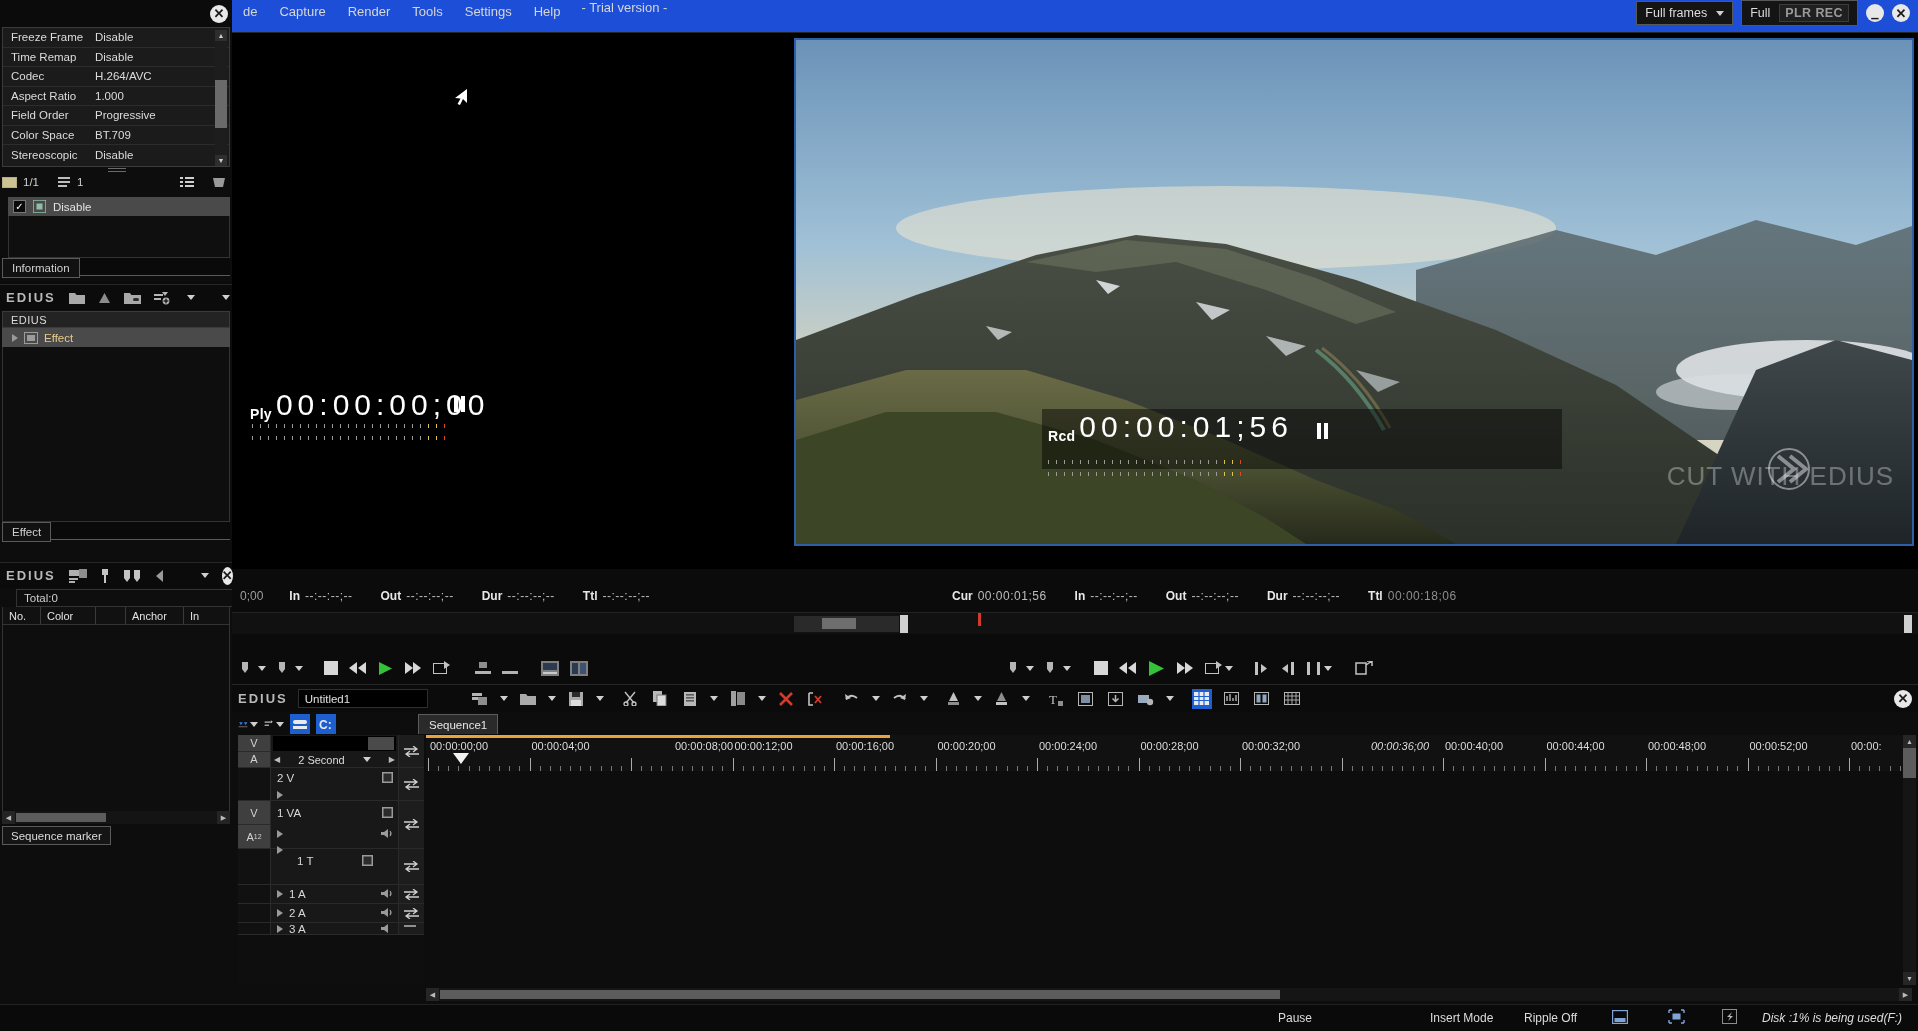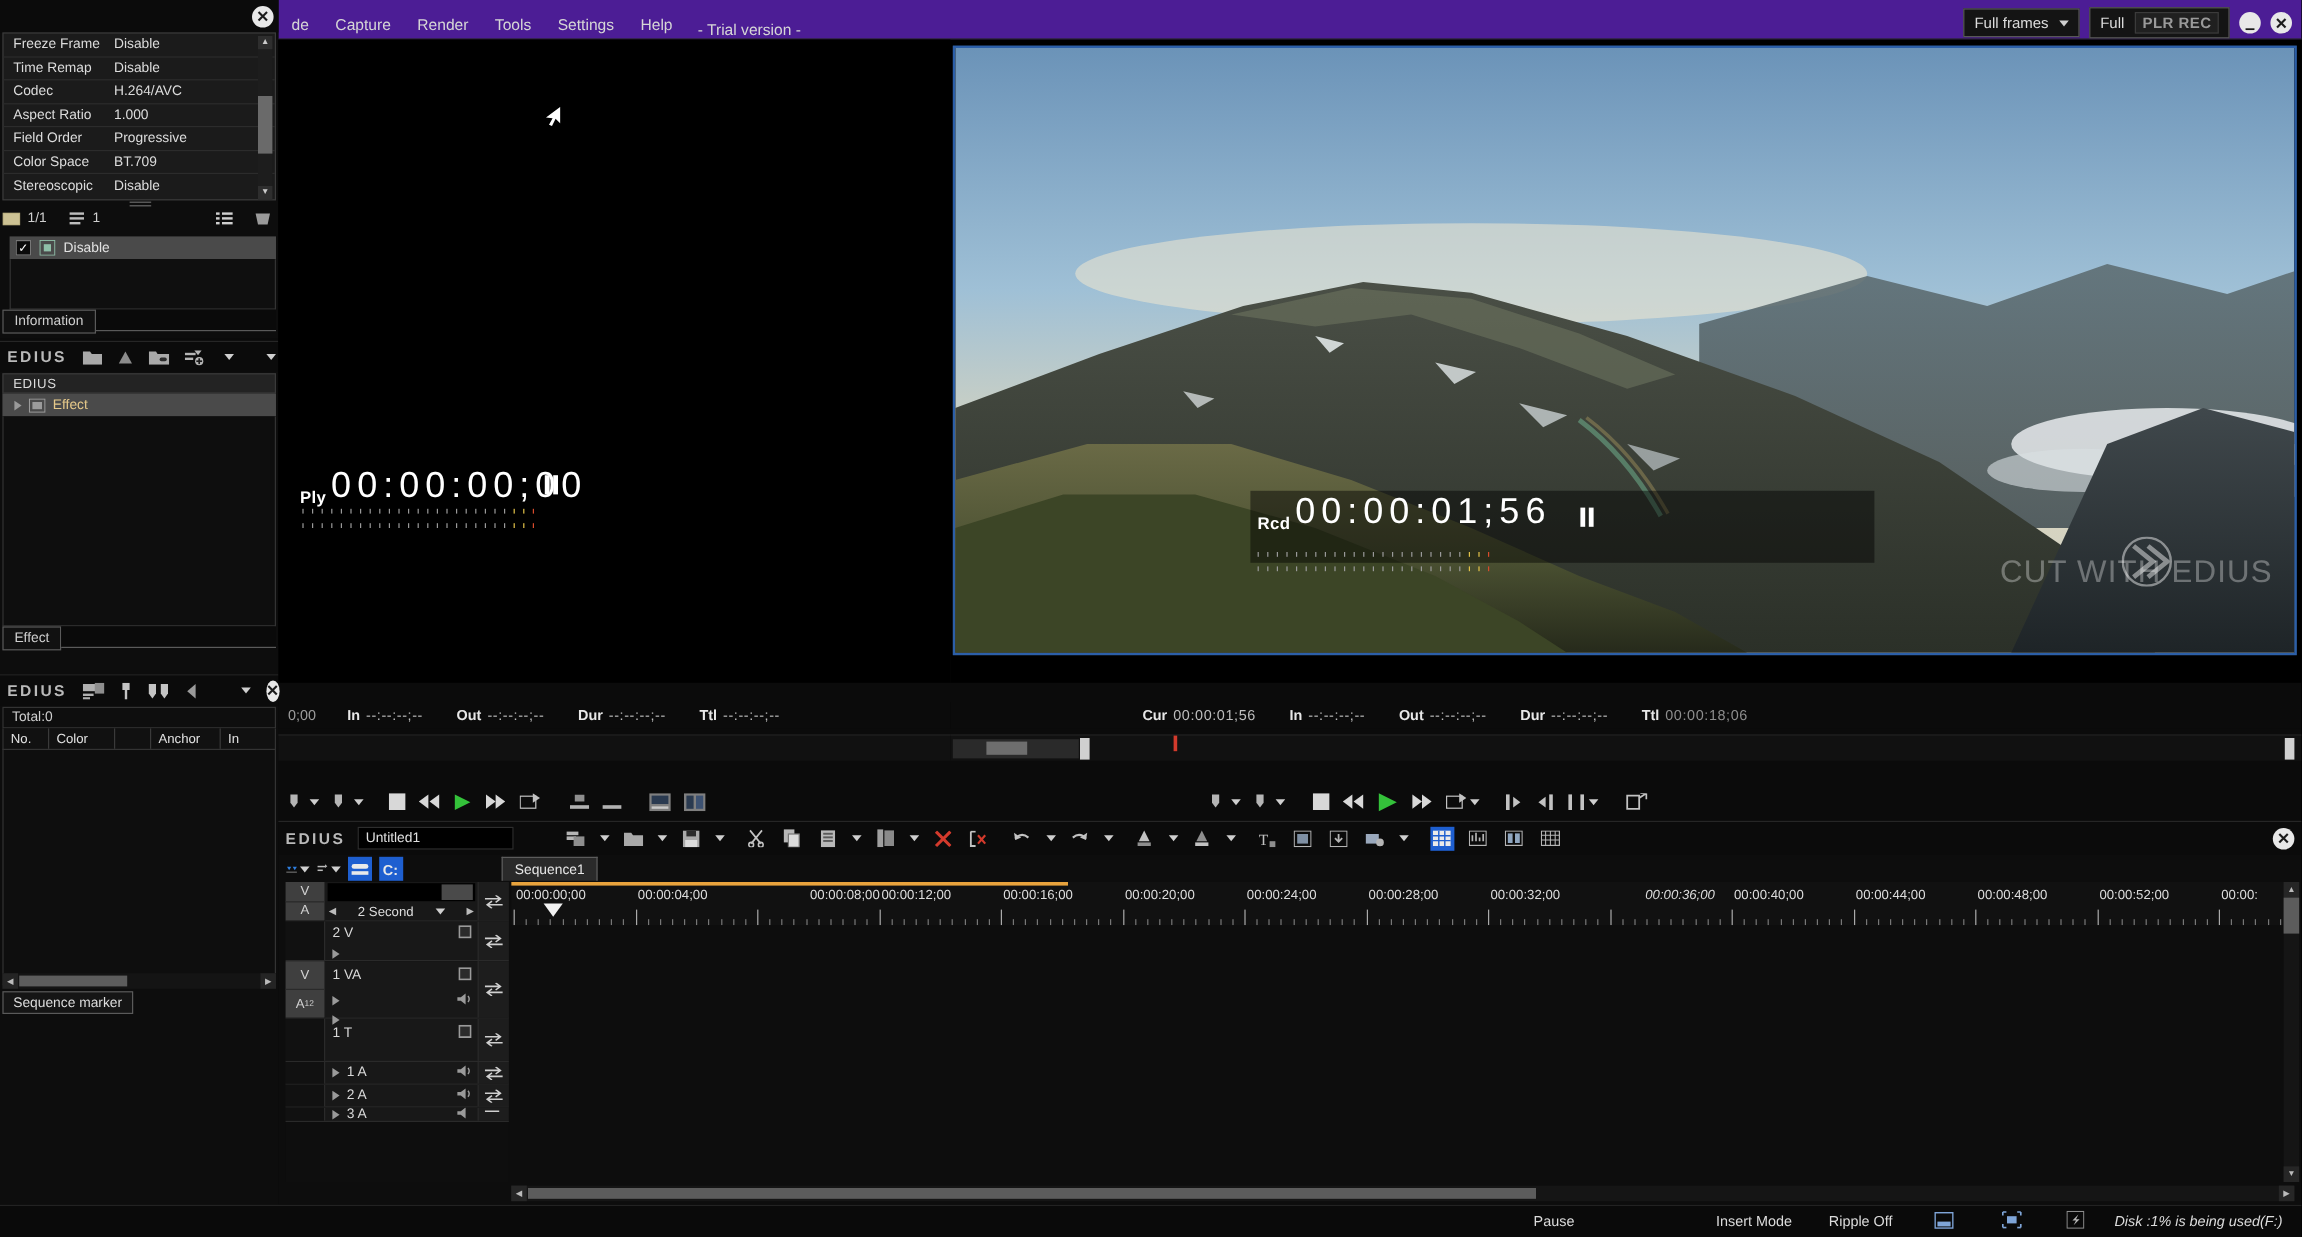--- a/index.html
+++ b/index.html
@@ -28,22 +28,22 @@
   }
   .edius-logo{
     font-family:"Liberation Sans",sans-serif;
     letter-spacing:2px;font-size:13px;color:#b9b9b9;font-weight:600;
   }
   .ico { display:inline-flex;align-items:center;justify-content:center; }
 
   
   #menubar{
     position:absolute;left:232px;top:0;width:1686px;height:33px;
-    background:#4c1d95;border-bottom:1px solid #262626;
-    display:flex;align-items:flex-end;
+    background:#1d4ed8;border-bottom:1px solid #262626;
+    display:flex;align-items:flex-start;
   }
   #menubar .mi{
     font-size:13px;color:#d6d6d6;padding:4px 11px;cursor:pointer;white-space:nowrap;
   }
   #menubar .trial{ font-size:13px;color:#d6d6d6;padding-left:10px; }
   #topright{ margin-left:auto;display:flex;align-items:center;gap:8px;padding-right:8px; }
   .combo{
     border:1px solid #585858;background:#141414;color:#ddd;font-size:12.5px;
     padding:4px 8px;display:flex;align-items:center;gap:9px;cursor:pointer;
   }
@@ -87,21 +87,21 @@
 
   
   #effectpanel{ position:absolute;left:0;top:284px;width:232px;height:278px;background:#0d0d0d;border-top:1px solid #262626; }
   .palhdr{ height:25px;display:flex;align-items:center;gap:13px;padding:0 6px;background:#0b0b0b; }
   #folderhdr{ position:absolute;left:2px;top:26px;width:228px;height:17px;background:#232323;border:1px solid #3a3a3a;display:flex;align-items:center;padding-left:8px;font-size:11px;color:#dcdcdc;letter-spacing:.5px; }
   #effectrow{ position:absolute;left:2px;top:43px;width:228px;height:19px;background:#4a4a4a;display:flex;align-items:center;gap:6px;padding-left:10px;font-size:11.5px;color:#e6c98a; }
   #effectbody{ position:absolute;left:2px;top:62px;width:228px;height:175px;background:#0e0e0e;border:1px solid #333;border-top:none; }
 
   
   #markerpanel{ position:absolute;left:0;top:562px;width:232px;height:469px;background:#0d0d0d;border-top:1px solid #262626; }
-  #totalrow{ position:absolute;left:2px;top:26px;width:228px;height:18px;background:#0e0e0e;border:1px solid #333;display:flex;align-items:center;padding-left:7px;font-size:11.5px;color:#cfcfcf; }
+  #totalrow{ position:absolute;left:16px;top:26px;width:228px;height:18px;background:#0e0e0e;border:1px solid #333;display:flex;align-items:center;padding-left:7px;font-size:11.5px;color:#cfcfcf; }
   #mkhdr{ position:absolute;left:2px;top:44px;width:228px;height:18px;background:#111;border:1px solid #333;border-top:none;display:flex;font-size:11px;color:#e2e2e2; }
   #mkhdr div{ border-right:1px solid #3a3a3a;display:flex;align-items:center;padding-left:6px;height:100%; }
   #mkbody{ position:absolute;left:2px;top:62px;width:228px;height:196px;background:#0e0e0e;border:1px solid #333;border-top:none; }
   #mkhscroll{ position:absolute;left:2px;top:248px;width:228px;height:13px;background:#141414;display:flex;align-items:center; }
   #mkhscroll .a{ width:13px;height:13px;display:flex;align-items:center;justify-content:center;background:#242424;color:#bbb;font-size:7px; }
   #mkhscroll .t{ height:9px;background:#5c5c5c;width:90px;margin-left:1px; }
   #seqmarker{ position:absolute;left:2px;top:262px;height:20px;display:flex;align-items:flex-end;width:228px; }
 
   
   #player{ position:absolute;left:232px;top:33px;width:560px;height:536px;background:#000; }
@@ -1067,21 +1067,21 @@
           <span class="tri" style="margin-top:3px;"></span>
         </div>
         <div class="rt">
           <svg width="15" height="11" viewBox="0 0 15 11">
               <path d="M0 3 h12 M9 0 L13 3 L9 6" stroke="#cfcfcf" stroke-width="1.3" fill="none"></path>
               <path d="M15 8 h-12 M6 5 L2 8 L6 11" stroke="#cfcfcf" stroke-width="1.3" fill="none"></path>
             </svg>
         </div>
       </div>
 
-      <div class="trk" style="height:36px;">
+      <div class="trk" style="height:36px;gap:20px;">
         <div class="lt">
             <div class="cell" style="background:#111;border-bottom:none;"></div>
           </div>
         <div class="mid" style="justify-content:flex-start;padding-top:3px;">
           <div style="display:flex;align-items:center;justify-content:space-between;padding-right:5px;">
             <span class="tname">1 T</span>
             <span><svg width="11" height="11" viewBox="0 0 11 11">
                   <rect x="0" y="0" width="11" height="11" fill="#9a9a9a"></rect>
                   <rect x="1.5" y="1.5" width="8" height="8" fill="#2b2b2b"></rect>
                 </svg></span>

